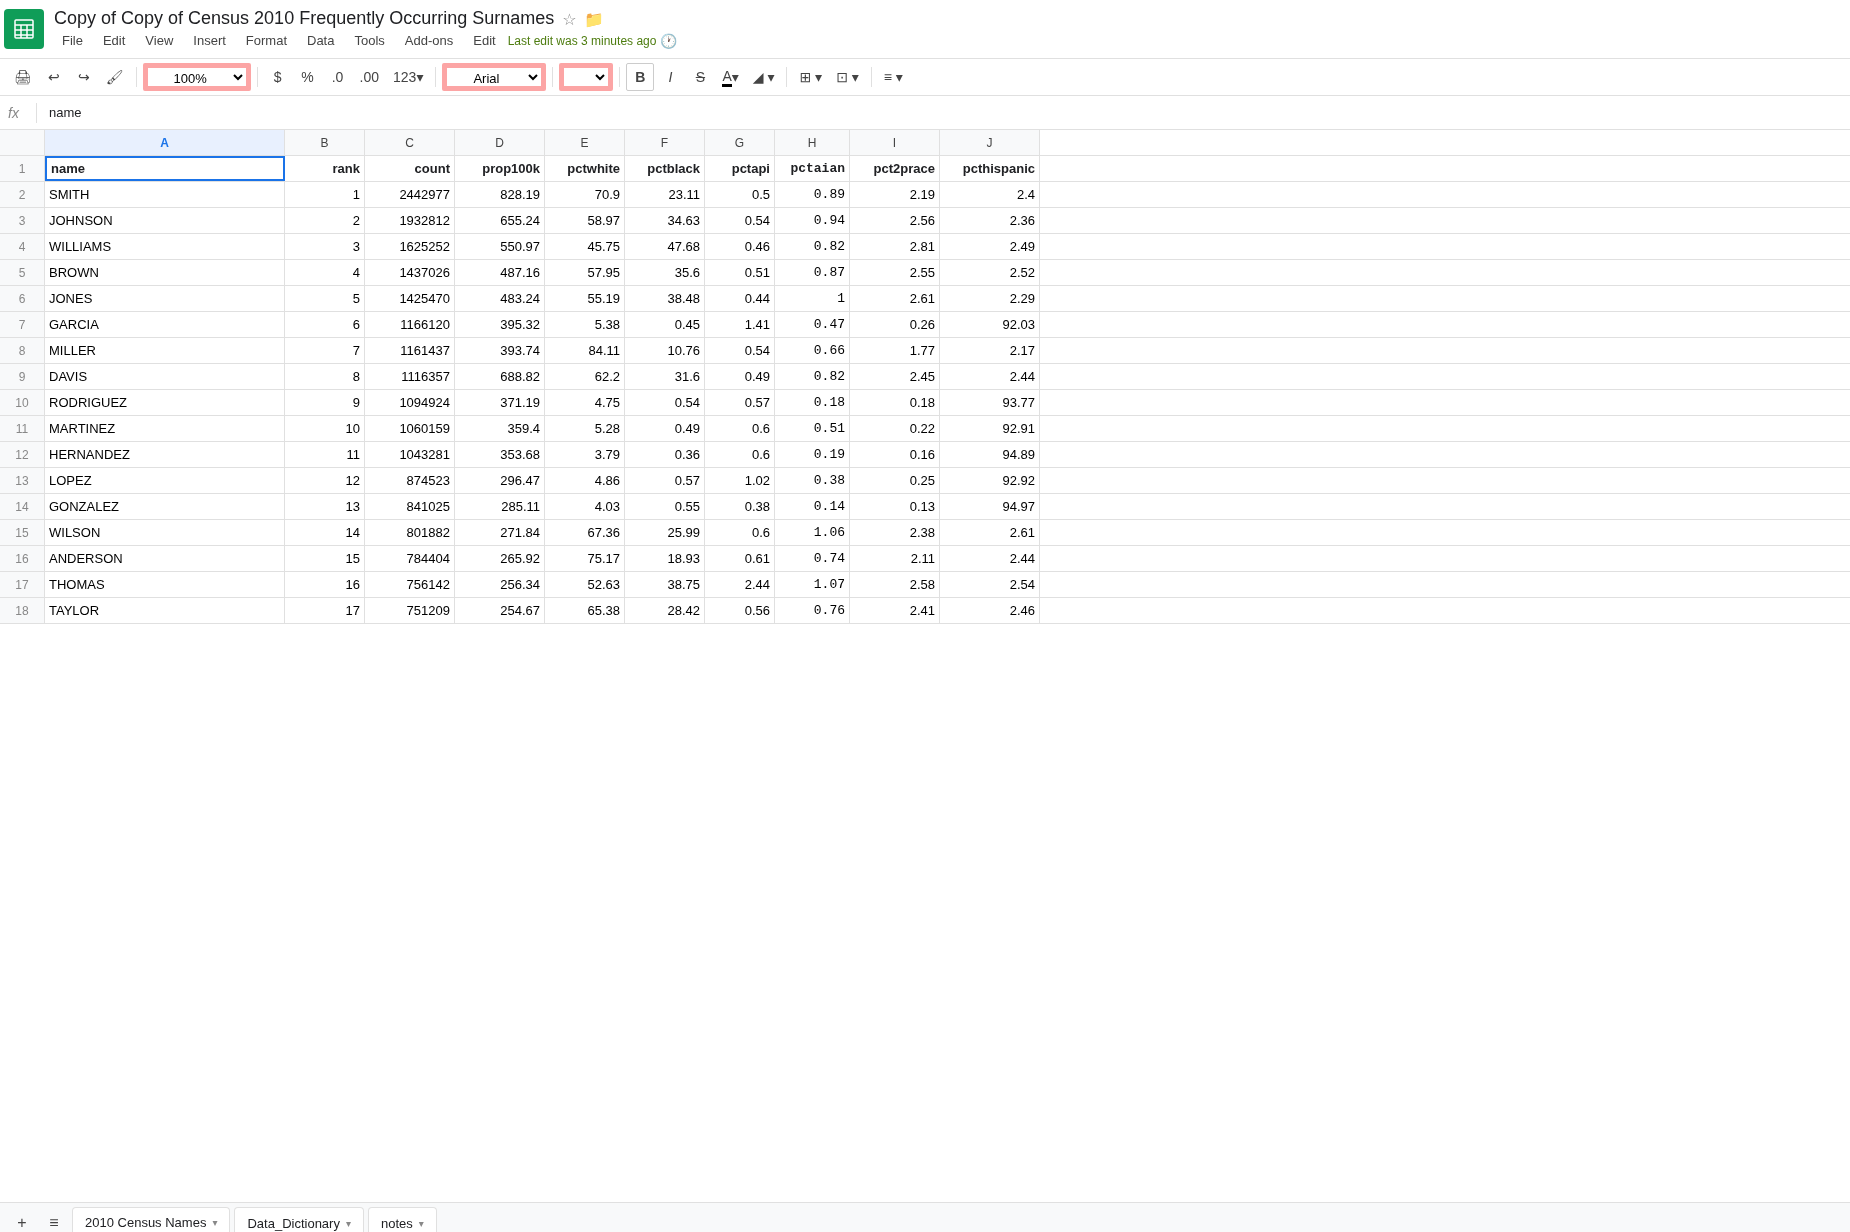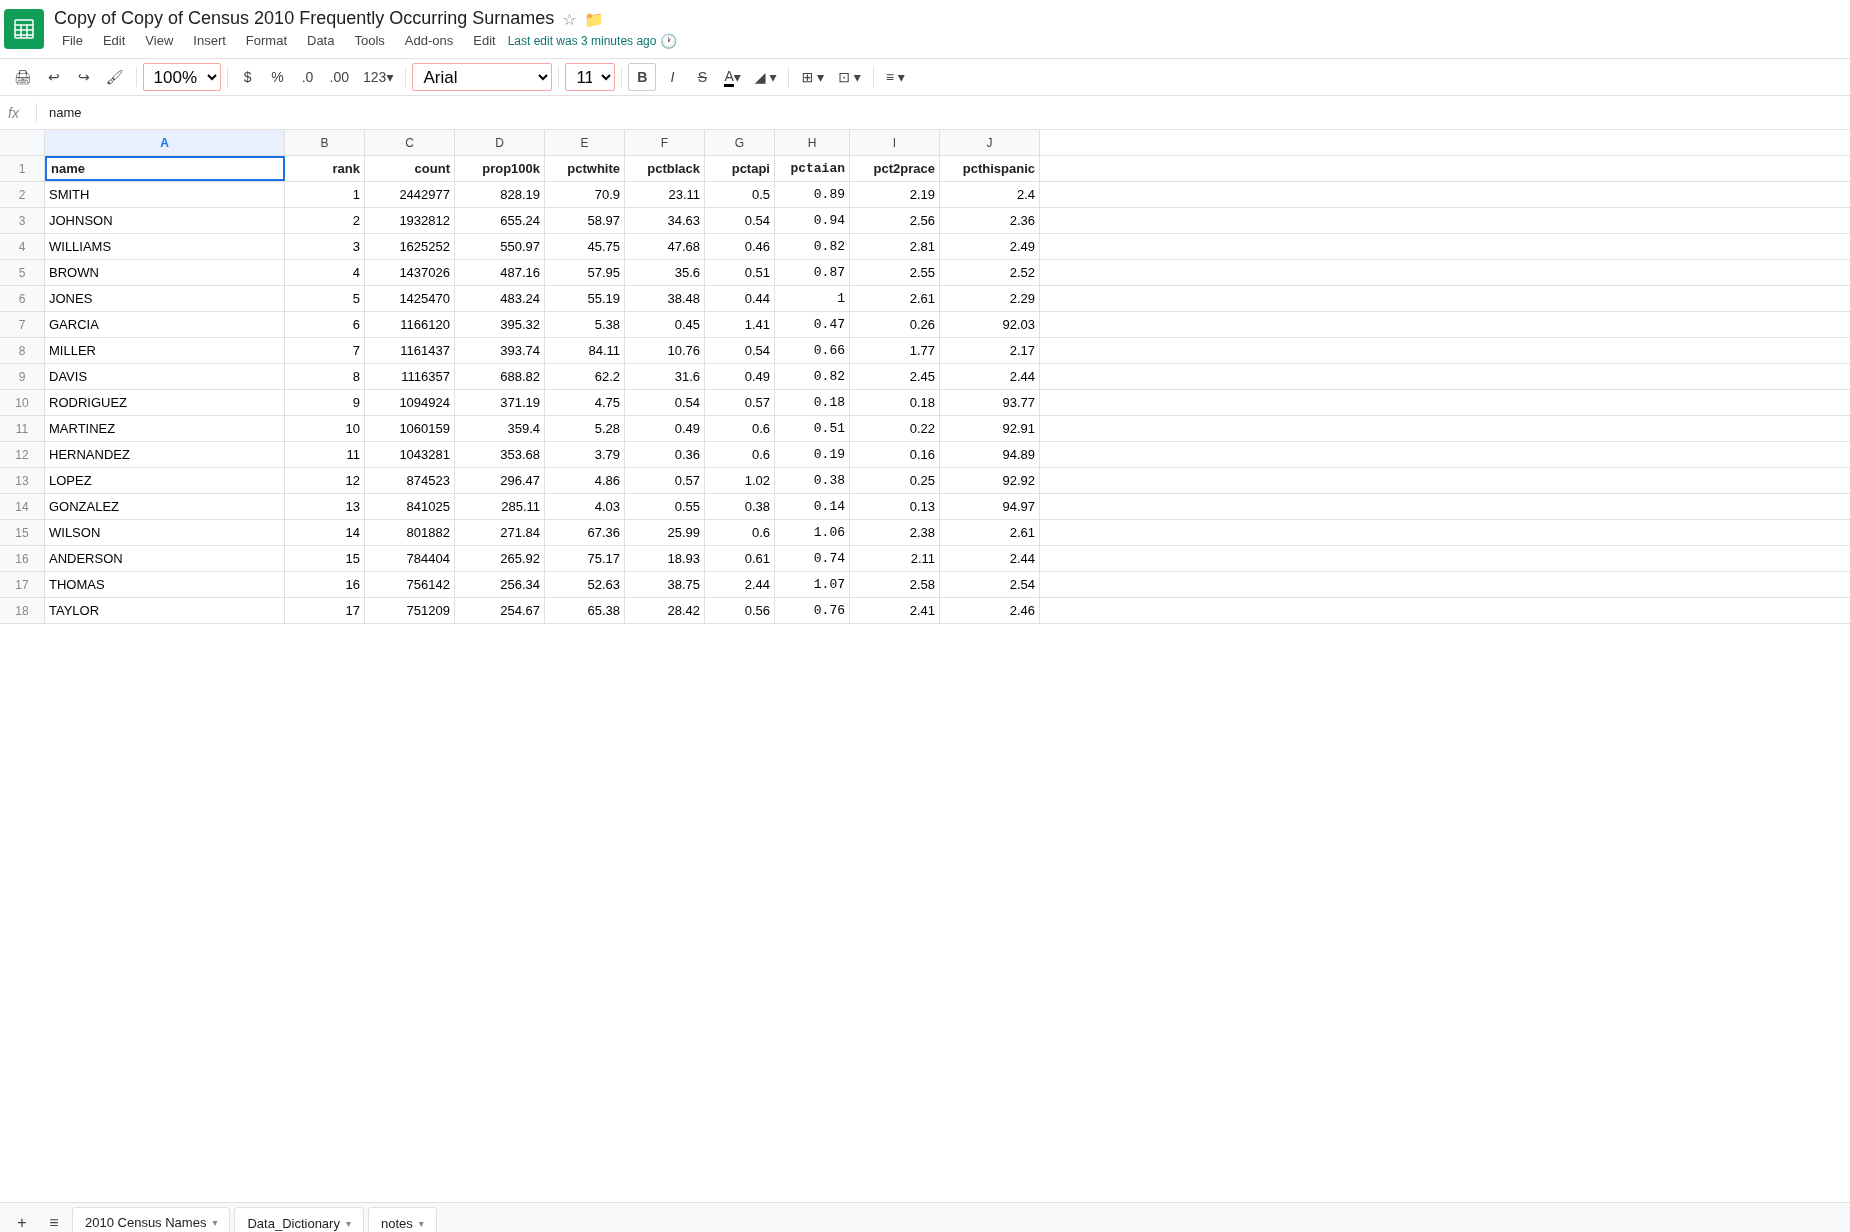--- a/index.html
+++ b/index.html
@@ -36,21 +36,21 @@
     }
     .menu-item {
       padding: 2px 8px;
       color: #444;
       cursor: pointer;
       border-radius: 2px;
       font-size: 13px;
     }
     #last-edit {
       font-size: 12px;
-      color: #0f766e;
+      color: #4d7c0f;
       display: flex;
       align-items: center;
       gap: 4px;
     }
 
     
     #toolbar {
       display: flex;
       align-items: center;
       background: #fff;
@@ -70,24 +70,24 @@
       display: flex; align-items: center; justify-content: center;
       min-width: 28px; height: 28px;
     }
     .toolbar-separator {
       width: 1px;
       height: 20px;
       background: #e0e0e0;
       margin: 0 4px;
     }
     .toolbar-select {
-      border: 1px solid #fca5a5;
+      border: 5px solid #fca5a5;
       border-radius: 2px;
-      padding: 2px 6px;
-      font-size: 17px;
+      padding: 2px 22px;
+      font-size: 13px;
       background: #fff;
       cursor: pointer;
       height: 28px;
     }
     .toolbar-bold { font-weight: bold; }
     .toolbar-italic { font-style: italic; }
 
     
     #formula-bar {
       display: flex;
@@ -317,21 +317,21 @@
   </select>
   <div class="toolbar-separator"></div>
   <button class="toolbar-btn">$</button>
   <button class="toolbar-btn">%</button>
   <button class="toolbar-btn">.0</button>
   <button class="toolbar-btn">.00</button>
   <button class="toolbar-btn">
     <span>123</span> ▾
   </button>
   <div class="toolbar-separator"></div>
-  <select class="toolbar-select" style="width:140px;">
+  <select class="toolbar-select" style="width:104px;">
     <option>Arial</option>
   </select>
   <div class="toolbar-separator"></div>
   <select class="toolbar-select" style="width:50px;">
     <option>11</option>
     <option>10</option>
     <option>12</option>
     <option>14</option>
   </select>
   <div class="toolbar-separator"></div>

